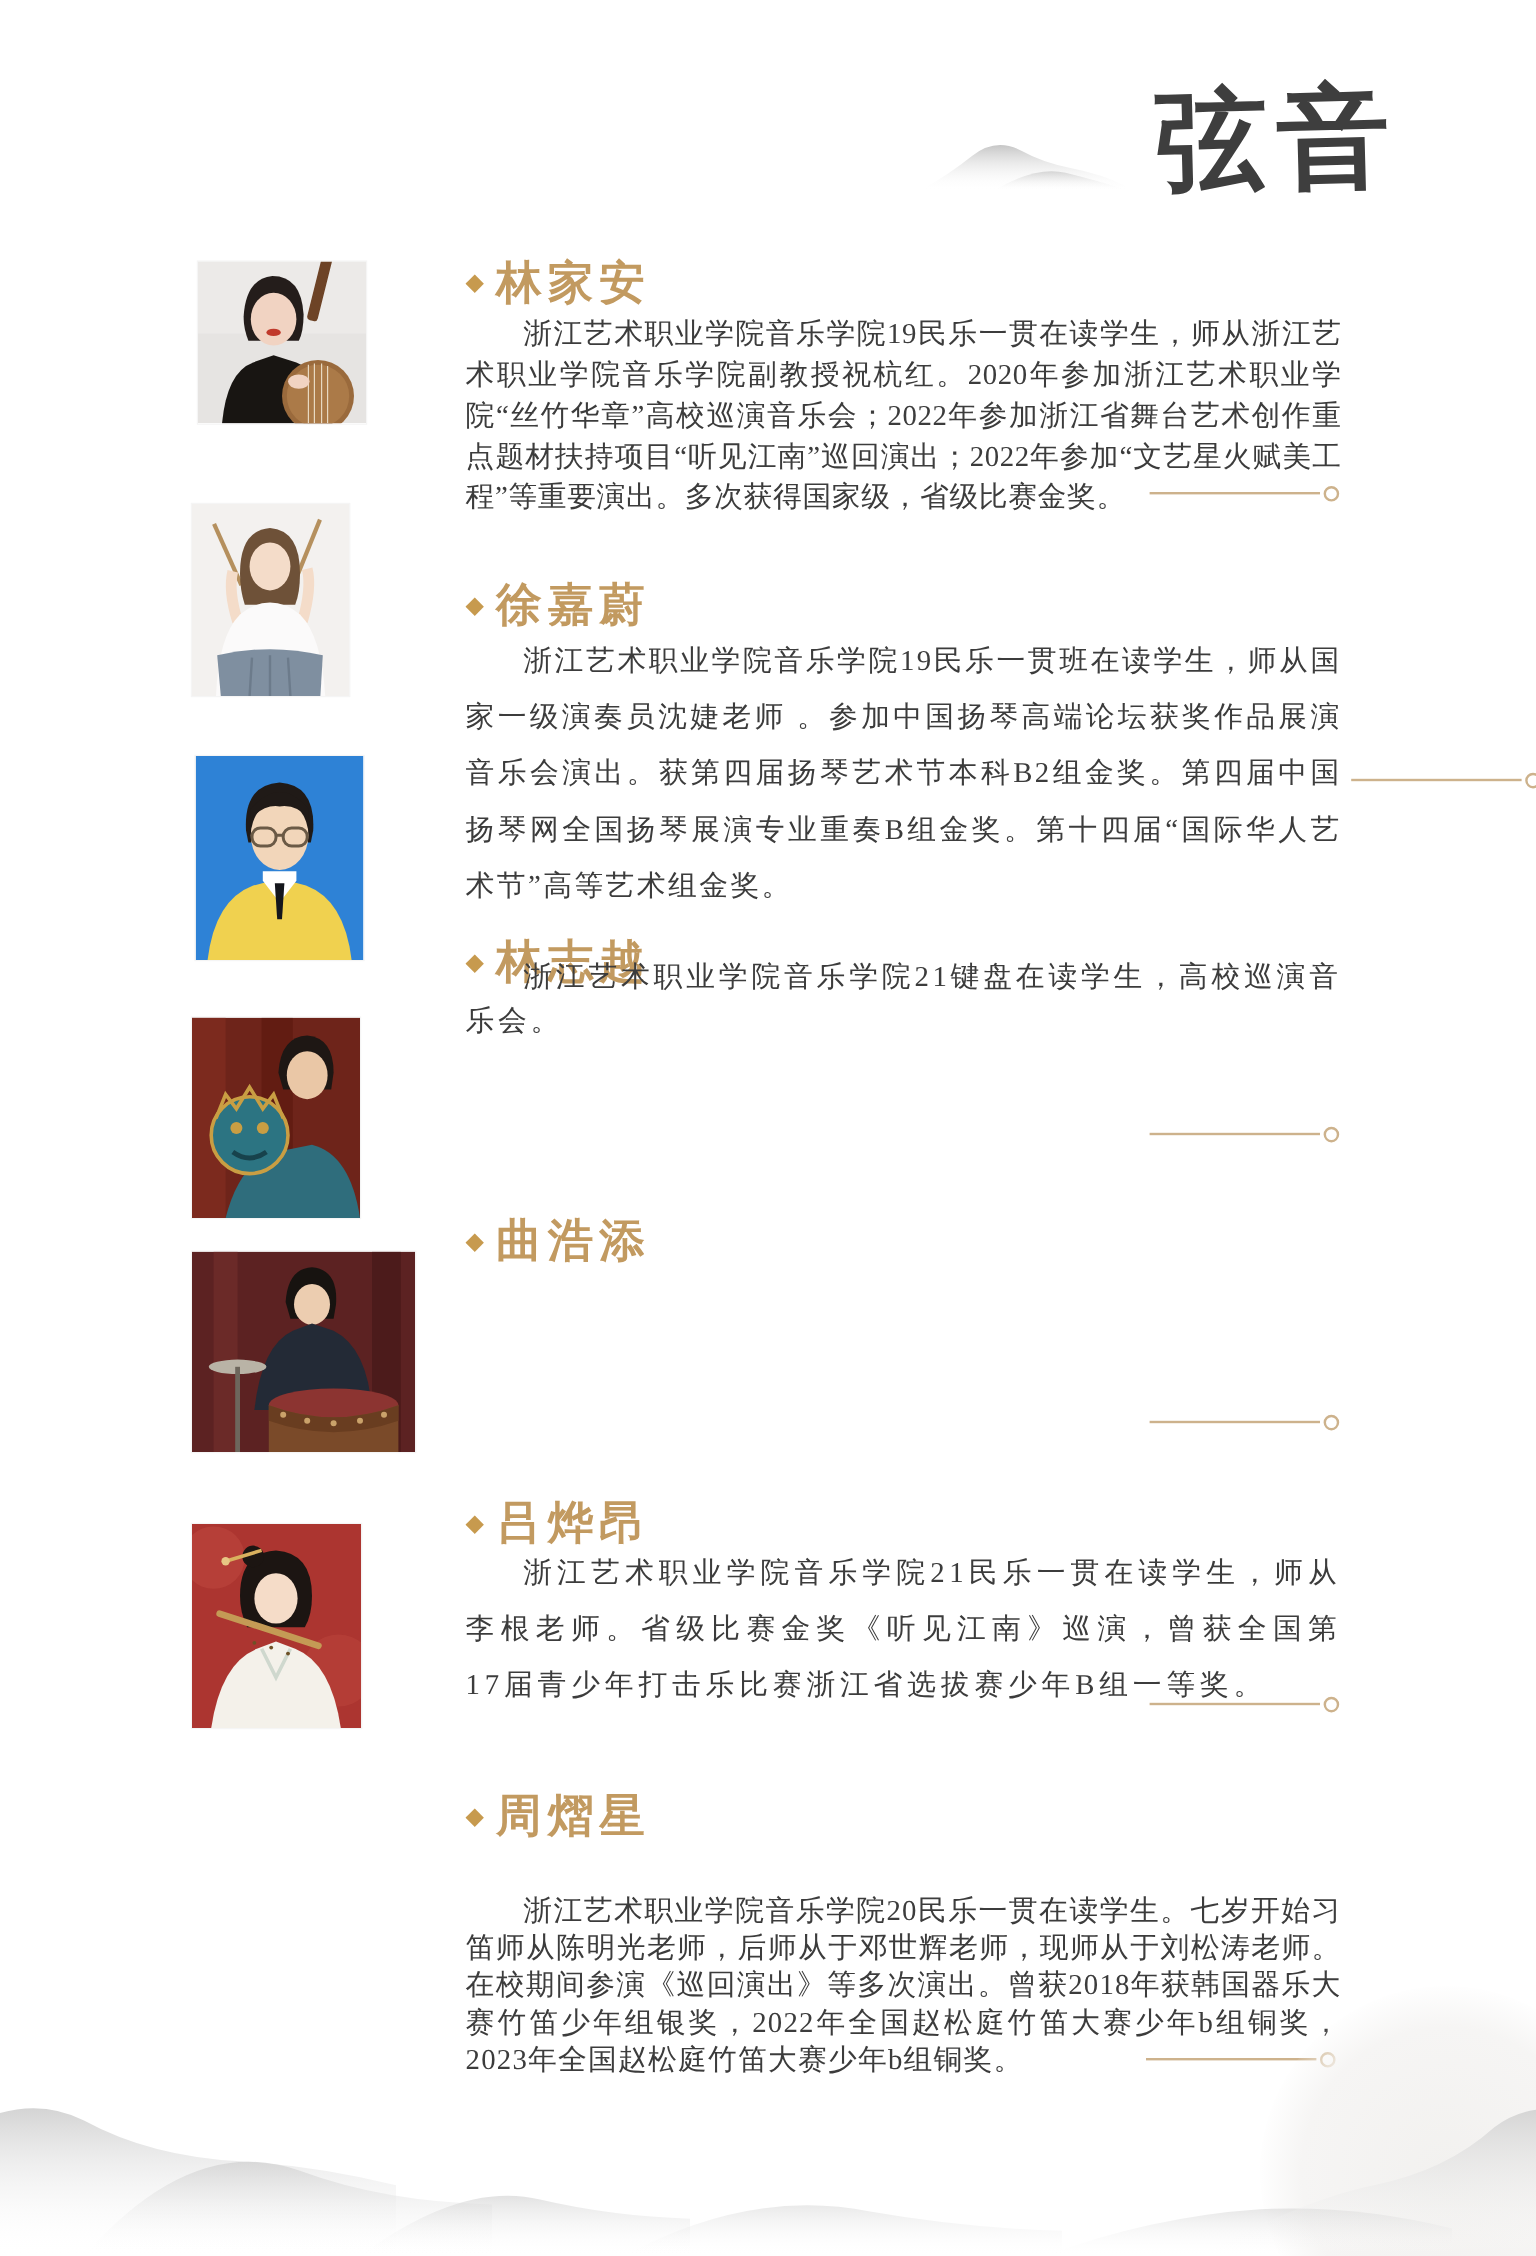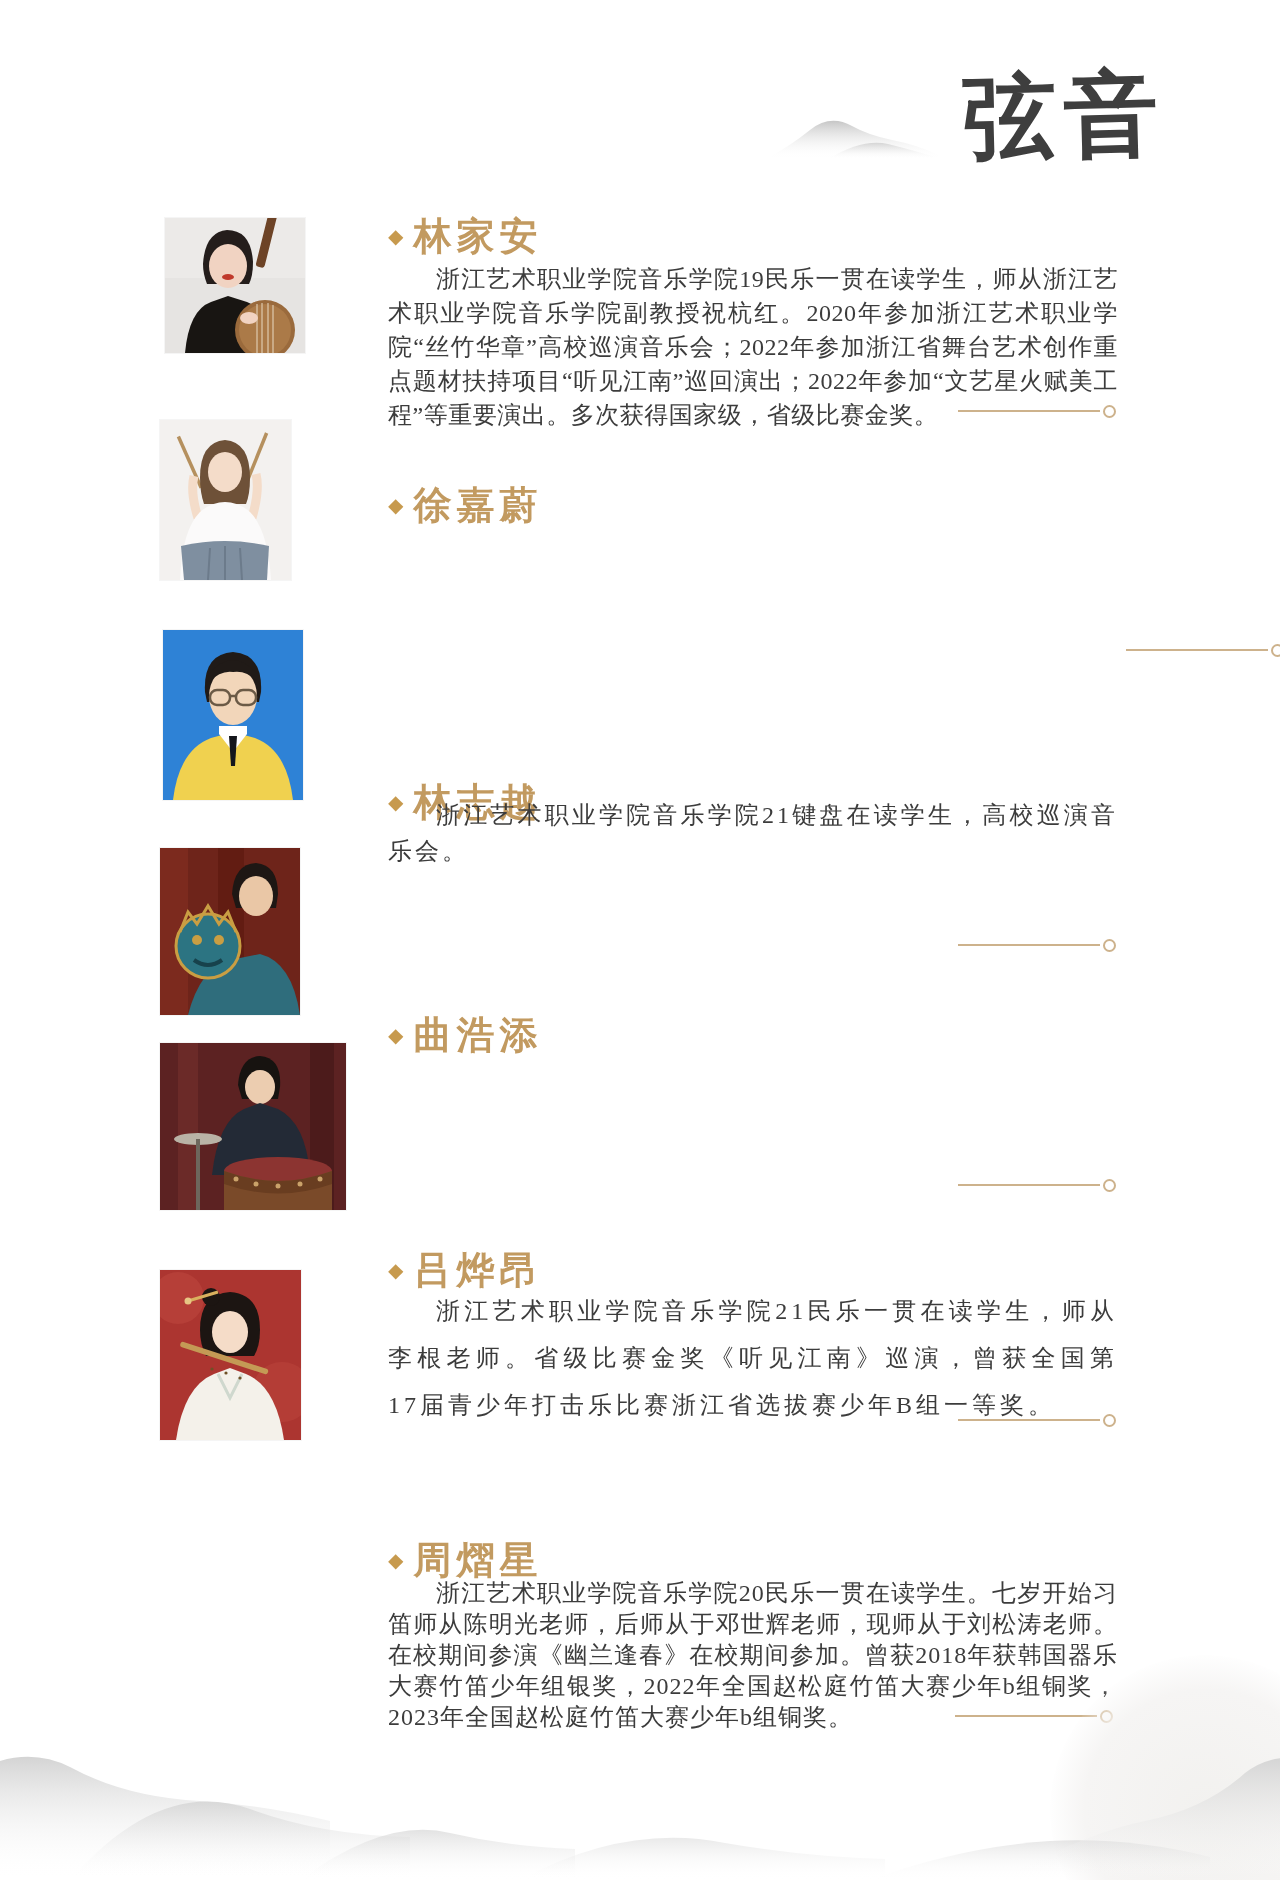--- a/index.html
+++ b/index.html
@@ -32,21 +32,21 @@
     position:absolute;left:388px;width:730px;margin:0;
     font-size:24px;color:#3c3c3c;text-align:justify;text-indent:2em;
   }
   .bio.b1{top:262px;line-height:34px;letter-spacing:.5px;}
   .bio.b2{top:528px;line-height:47px;letter-spacing:2px;}
   .bio.b3{top:797px;line-height:36px;letter-spacing:3px;}
   .bio.b4{top:1062px;line-height:40px;letter-spacing:4px;}
   .bio.b5{top:1288px;line-height:47px;letter-spacing:4px;}
   .bio.b6{top:1578px;line-height:31px;letter-spacing:1px;}
   .n1{top:214px;} .n2{top:483px;} .n3{top:748px;margin-top:32px;}
-  .n4{top:1013px;} .n5{top:1248px;} .n6{top:1538px;}
+  .n4{top:1013px;} .n5{top:1248px;} .n6{top:1492px;}
   .ph1{left:165px;top:218px;width:140px;height:135px;}
   .ph2{left:160px;top:420px;width:131px;height:160px;}
   .ph3{left:163px;top:630px;width:140px;height:170px;}
   .ph4{left:160px;top:848px;width:140px;height:167px;}
   .ph5{left:160px;top:1043px;width:186px;height:167px;}
   .ph6{left:160px;top:1270px;width:141px;height:170px;}
   
   .divider{position:absolute;display:flex;align-items:center;height:14px;}
   .divider .line{width:142px;height:2px;background:#cdb28c;}
   .divider .dot{
@@ -111,20 +111,21 @@
       <path d="M40,58 Q40,22 65,20 Q90,22 90,58 Q90,74 86,84 L44,84 Q40,72 40,58 Z" fill="#6e5138"></path>
       <ellipse cx="65" cy="52" rx="17" ry="20" fill="#f4dcc9"></ellipse>
       <path d="M38,98 Q30,72 34,56" stroke="#f4dcc9" stroke-width="9" fill="none"></path>
       <path d="M92,98 Q100,70 96,54" stroke="#f4dcc9" stroke-width="9" fill="none"></path>
       <path d="M20,160 Q22,110 40,92 Q52,82 65,82 Q78,82 90,92 Q108,110 111,160 Z" fill="#fbfafa"></path>
       <path d="M24,160 L107,160 L109,126 Q65,116 21,126 Z" fill="#7f8fa0"></path>
       <path d="M50,128 L48,160 M65,126 L65,160 M80,128 L82,160" stroke="#6c7b8b" stroke-width="2"></path>
     </svg>
   </div>
   <h2 class="name n2"><span class="diamond">◆</span><span>徐嘉蔚</span></h2>
+  <p class="bio b2">浙江艺术职业学院音乐学院19民乐一贯班在读学生，师从国家一级演奏员沈婕老师 。参加中国扬琴高端论坛获奖作品展演音乐会演出。获第四届扬琴艺术节本科B2组金奖。第四届中国扬琴网全国扬琴展演专业重奏B组金奖。第十四届“国际华人艺术节”高等艺术组金奖。</p>
   <div class="divider d2">
       <span class="line"></span>
       <span class="dot"></span>
     </div>
 
   <div class="photo ph3">
     <svg viewBox="0 0 140 170" preserveAspectRatio="none">
       <rect width="140" height="170" fill="#2e82d6"></rect>
       <path d="M42,62 Q40,24 70,22 Q100,24 98,62 L96,72 L44,72 Z" fill="#201a17"></path>
       <ellipse cx="70" cy="66" rx="24" ry="29" fill="#f2d6ba"></ellipse>
@@ -205,21 +206,21 @@
       <ellipse cx="70" cy="62" rx="18" ry="21" fill="#f5dcc8"></ellipse>
       <path d="M16,170 Q24,116 54,104 L70,98 L86,104 Q116,116 124,170 Z" fill="#f4f1ea"></path>
       <path d="M58,104 L70,128 L82,104" stroke="#cfd8ce" stroke-width="3" fill="none"></path>
       <rect x="18" y="84" width="92" height="5.5" rx="2.5" transform="rotate(18 60 88)" fill="#c49a55"></rect>
       <circle cx="52" cy="99" r="1.6" fill="#6e5126"></circle>
         <circle cx="66" cy="103" r="1.6" fill="#6e5126"></circle>
       <circle cx="80" cy="108" r="1.6" fill="#6e5126"></circle>
     </svg>
   </div>
   <h2 class="name n6"><span class="diamond">◆</span><span>周熠星</span></h2>
-  <p class="bio b6">浙江艺术职业学院音乐学院20民乐一贯在读学生。七岁开始习笛师从陈明光老师，后师从于邓世辉老师，现师从于刘松涛老师。在校期间参演《幽兰逢春》在校期间参加。曾获2018年获韩国器乐大赛竹笛少年组银奖，2022年全国赵松庭竹笛大赛少年b组铜奖，2023年全国赵松庭竹笛大赛少年b组铜奖。</p>
+  <p class="bio b6">浙江艺术职业学院音乐学院20民乐一贯在读学生。七岁开始习笛师从陈明光老师，后师从于邓世辉老师，现师从于刘松涛老师。在校期间参演《巡回演出》等多次演出。曾获2018年获韩国器乐大赛竹笛少年组银奖，2022年全国赵松庭竹笛大赛少年b组铜奖，2023年全国赵松庭竹笛大赛少年b组铜奖。</p>
   <div class="divider d6">
       <span class="line"></span>
       <span class="dot"></span>
     </div>
 
   <div class="wm-circle"></div>
 
   <svg class="bottom-mountains" width="1280" height="155" viewBox="0 0 1280 155">
     <defs>
       <linearGradient id="mg" x1="0" y1="0" x2="0" y2="1">

